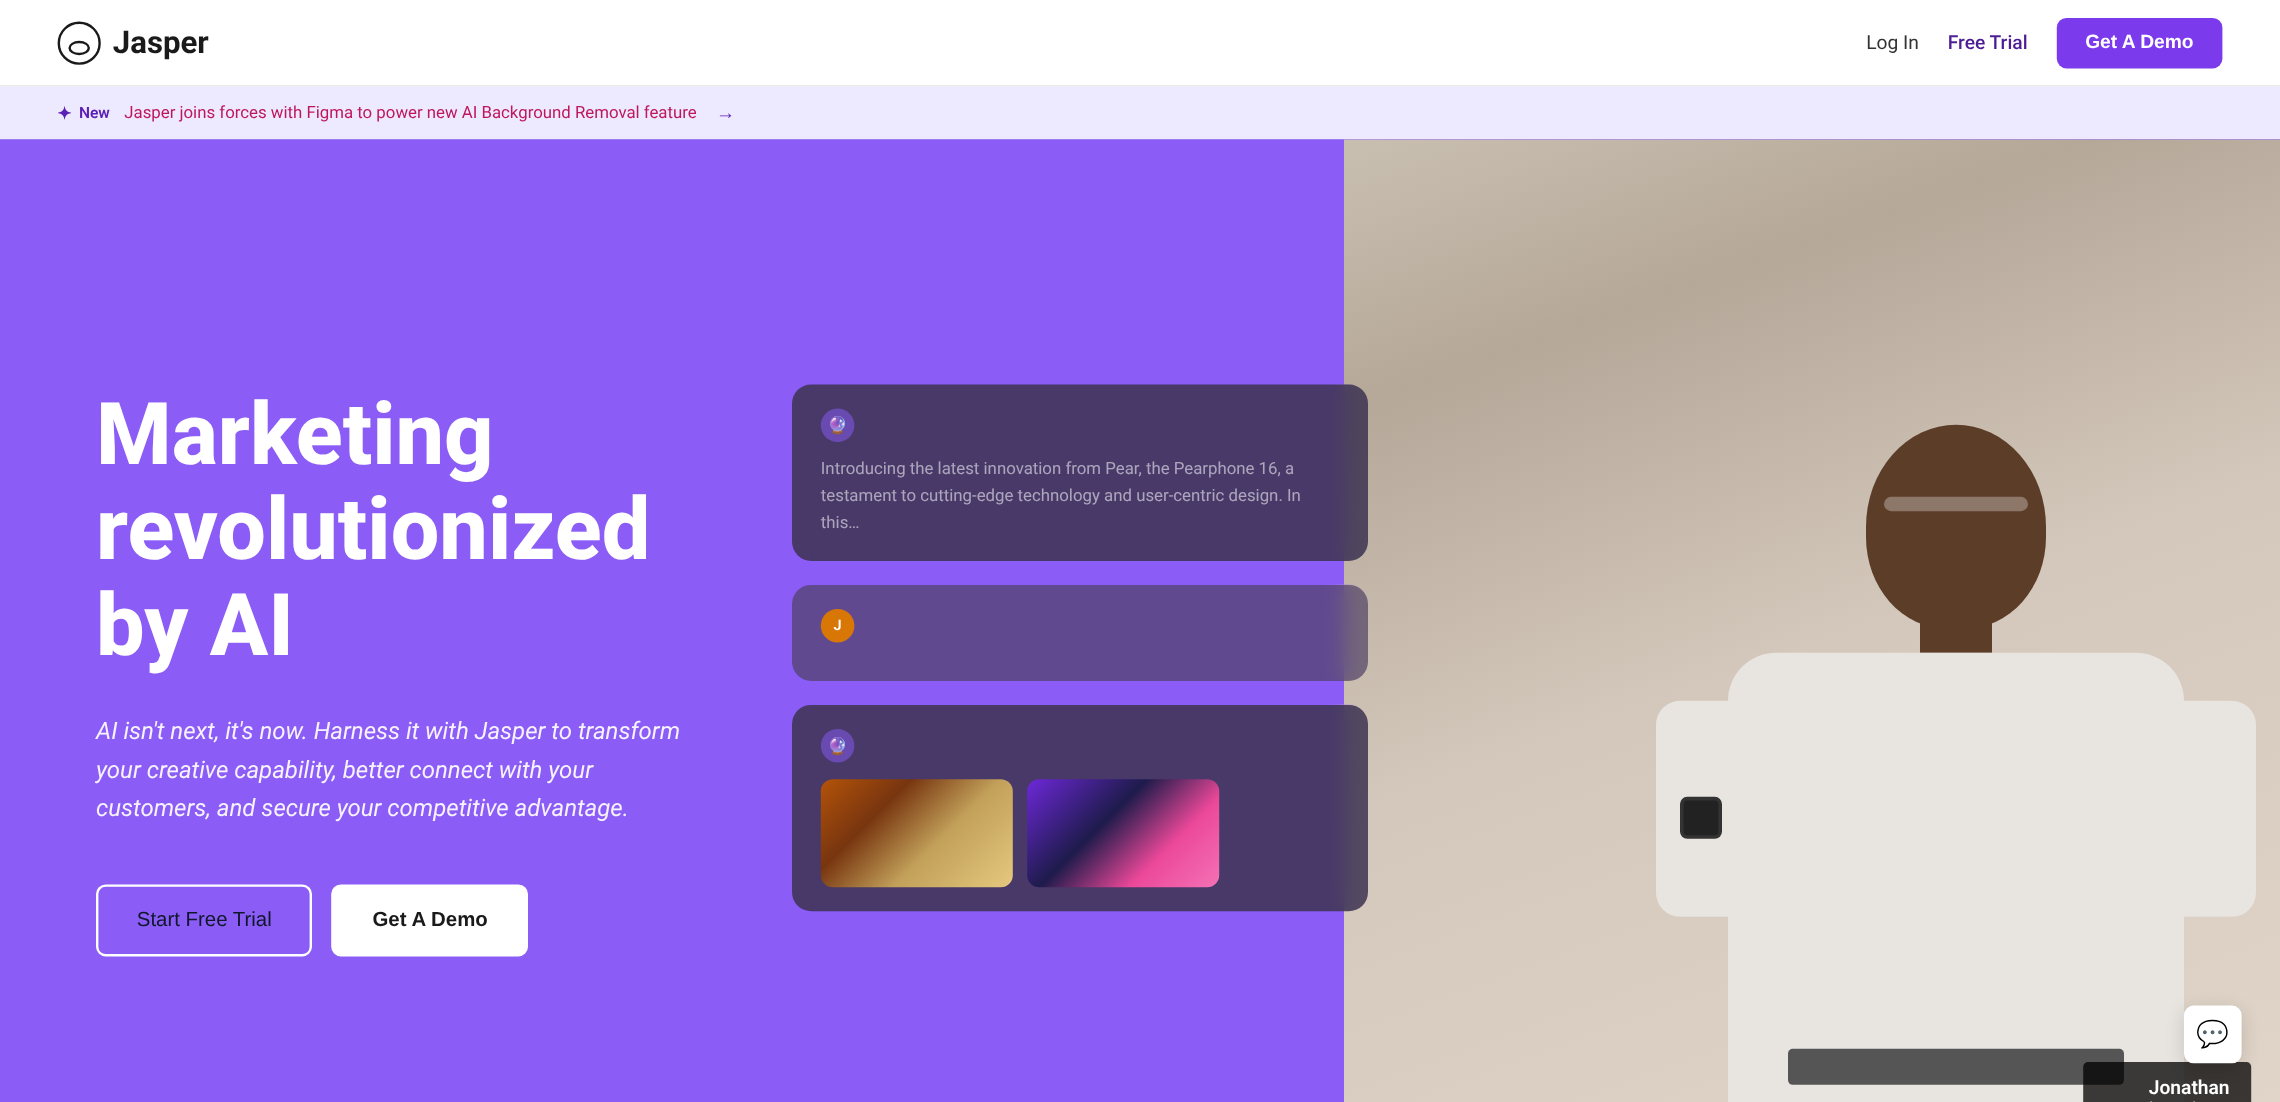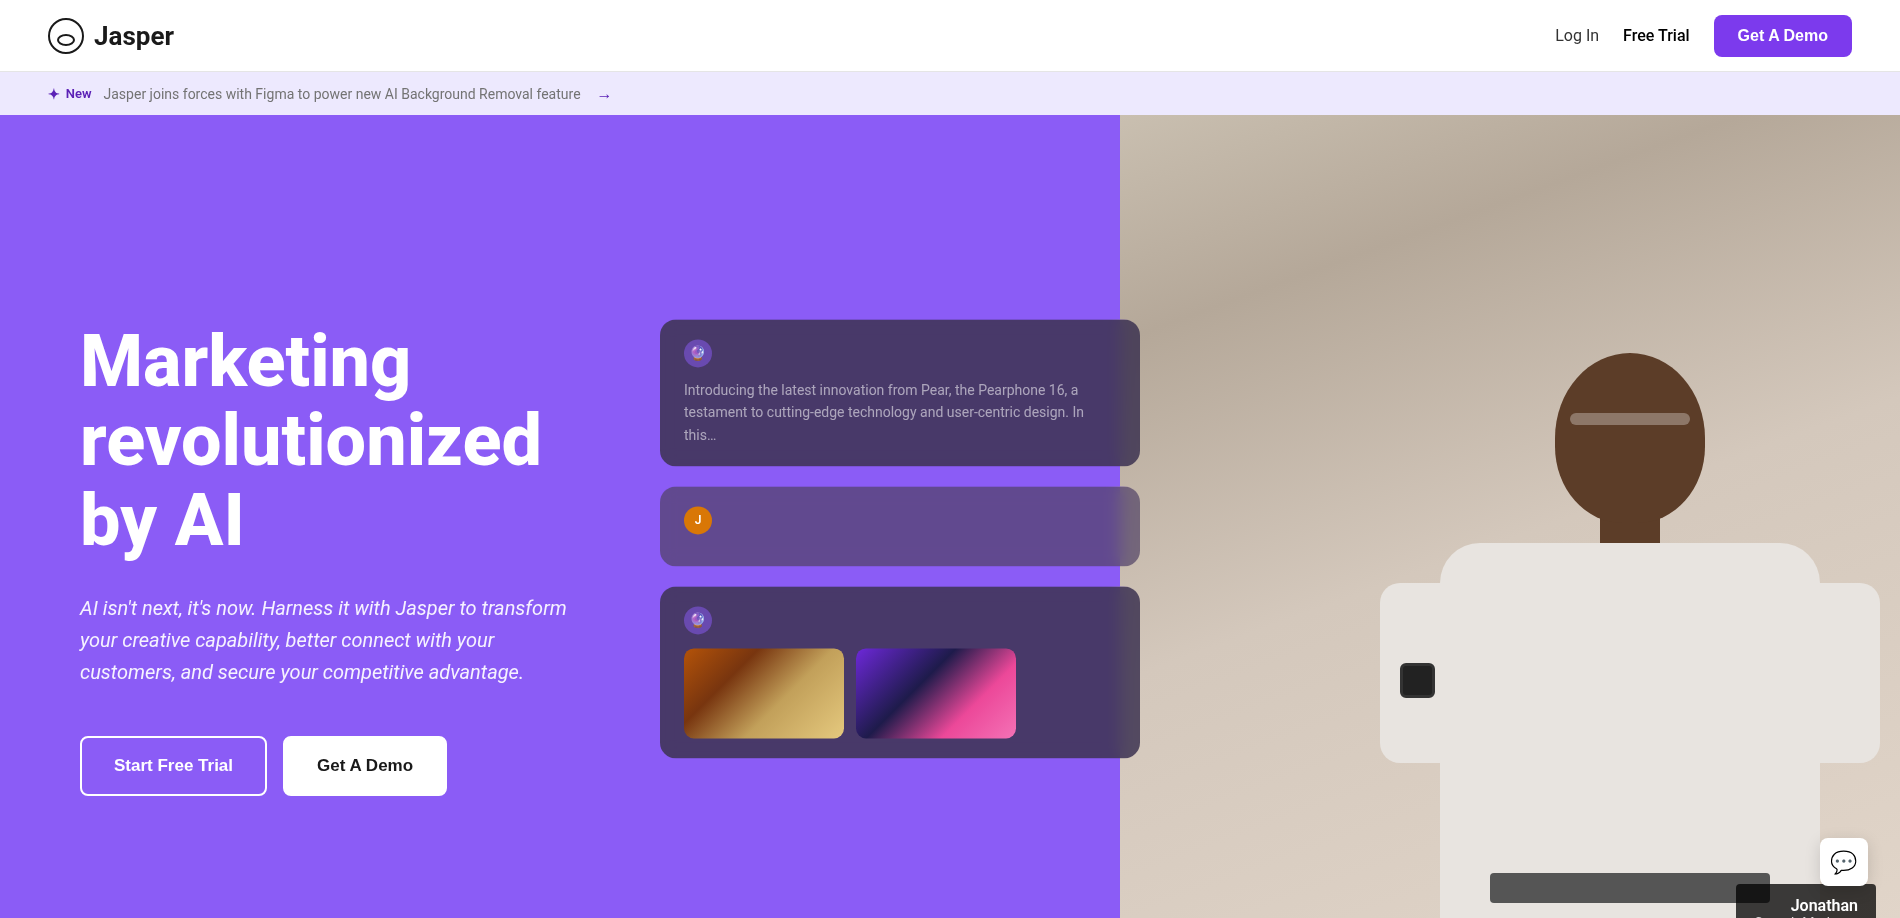--- a/index.html
+++ b/index.html
@@ -29,21 +29,21 @@
       width: 14px; height: 8px;
       border: 2.5px solid #1a1a1a;
       border-radius: 50%;
       position: absolute;
       bottom: 6px;
     }
     .nav-links { display: flex; align-items: center; gap: 36px; }
     .nav-link { font-size: 16px; color: #333; text-decoration: none; cursor: pointer; }
     .navbar-right { display: flex; align-items: center; gap: 24px; }
     .login-link { font-size: 16px; color: #333; cursor: pointer; text-align: right; }
-    .free-trial-link { font-size: 16px; color: #000000; font-weight: 500; cursor: pointer; }
+    .free-trial-link { font-size: 16px; color: #4c1d95; font-weight: 500; cursor: pointer; }
     .get-demo-btn {
       background: #7c3aed;
       color: white;
       border: none;
       padding: 12px 24px;
       border-radius: 8px;
       font-size: 16px;
       font-weight: 600;
       cursor: pointer;
     }
@@ -59,21 +59,21 @@
     }
     .new-badge {
       display: flex;
       align-items: center;
       gap: 6px;
       font-size: 13px;
       font-weight: 600;
       color: #5b21b6;
     }
     .sparkle-icon { font-size: 14px; }
-    .announcement-text { font-size: 14px; color: #737373; }
+    .announcement-text { font-size: 14px; color: #be185d; }
     .announcement-arrow { font-size: 16px; color: #5b21b6; margin-left: 4px; }
 
     
     .hero {
       background: #8b5cf6;
       min-height: 848px;
       display: flex;
       align-items: stretch;
       position: relative;
       overflow: hidden;
@@ -96,26 +96,26 @@
       font-size: 20px;
       color: rgba(255,255,255,0.92);
       line-height: 1.6;
       margin-bottom: 48px;
       max-width: 520px;
       font-style: italic;
     }
     .hero-buttons { display: flex; gap: 16px; align-items: center; }
     .btn-start-trial {
       background: transparent;
-      color: #ffffff;
+      color: #0f172a;
       border: 2px solid white;
       padding: 18px 32px;
       border-radius: 8px;
       font-size: 17px;
-      font-weight: 700;
+      font-weight: 400;
       cursor: pointer;
     }
     .btn-get-demo {
       background: white;
       color: #1a1a1a;
       border: 2px solid white;
       padding: 18px 32px;
       border-radius: 8px;
       font-size: 17px;
       font-weight: 600;

